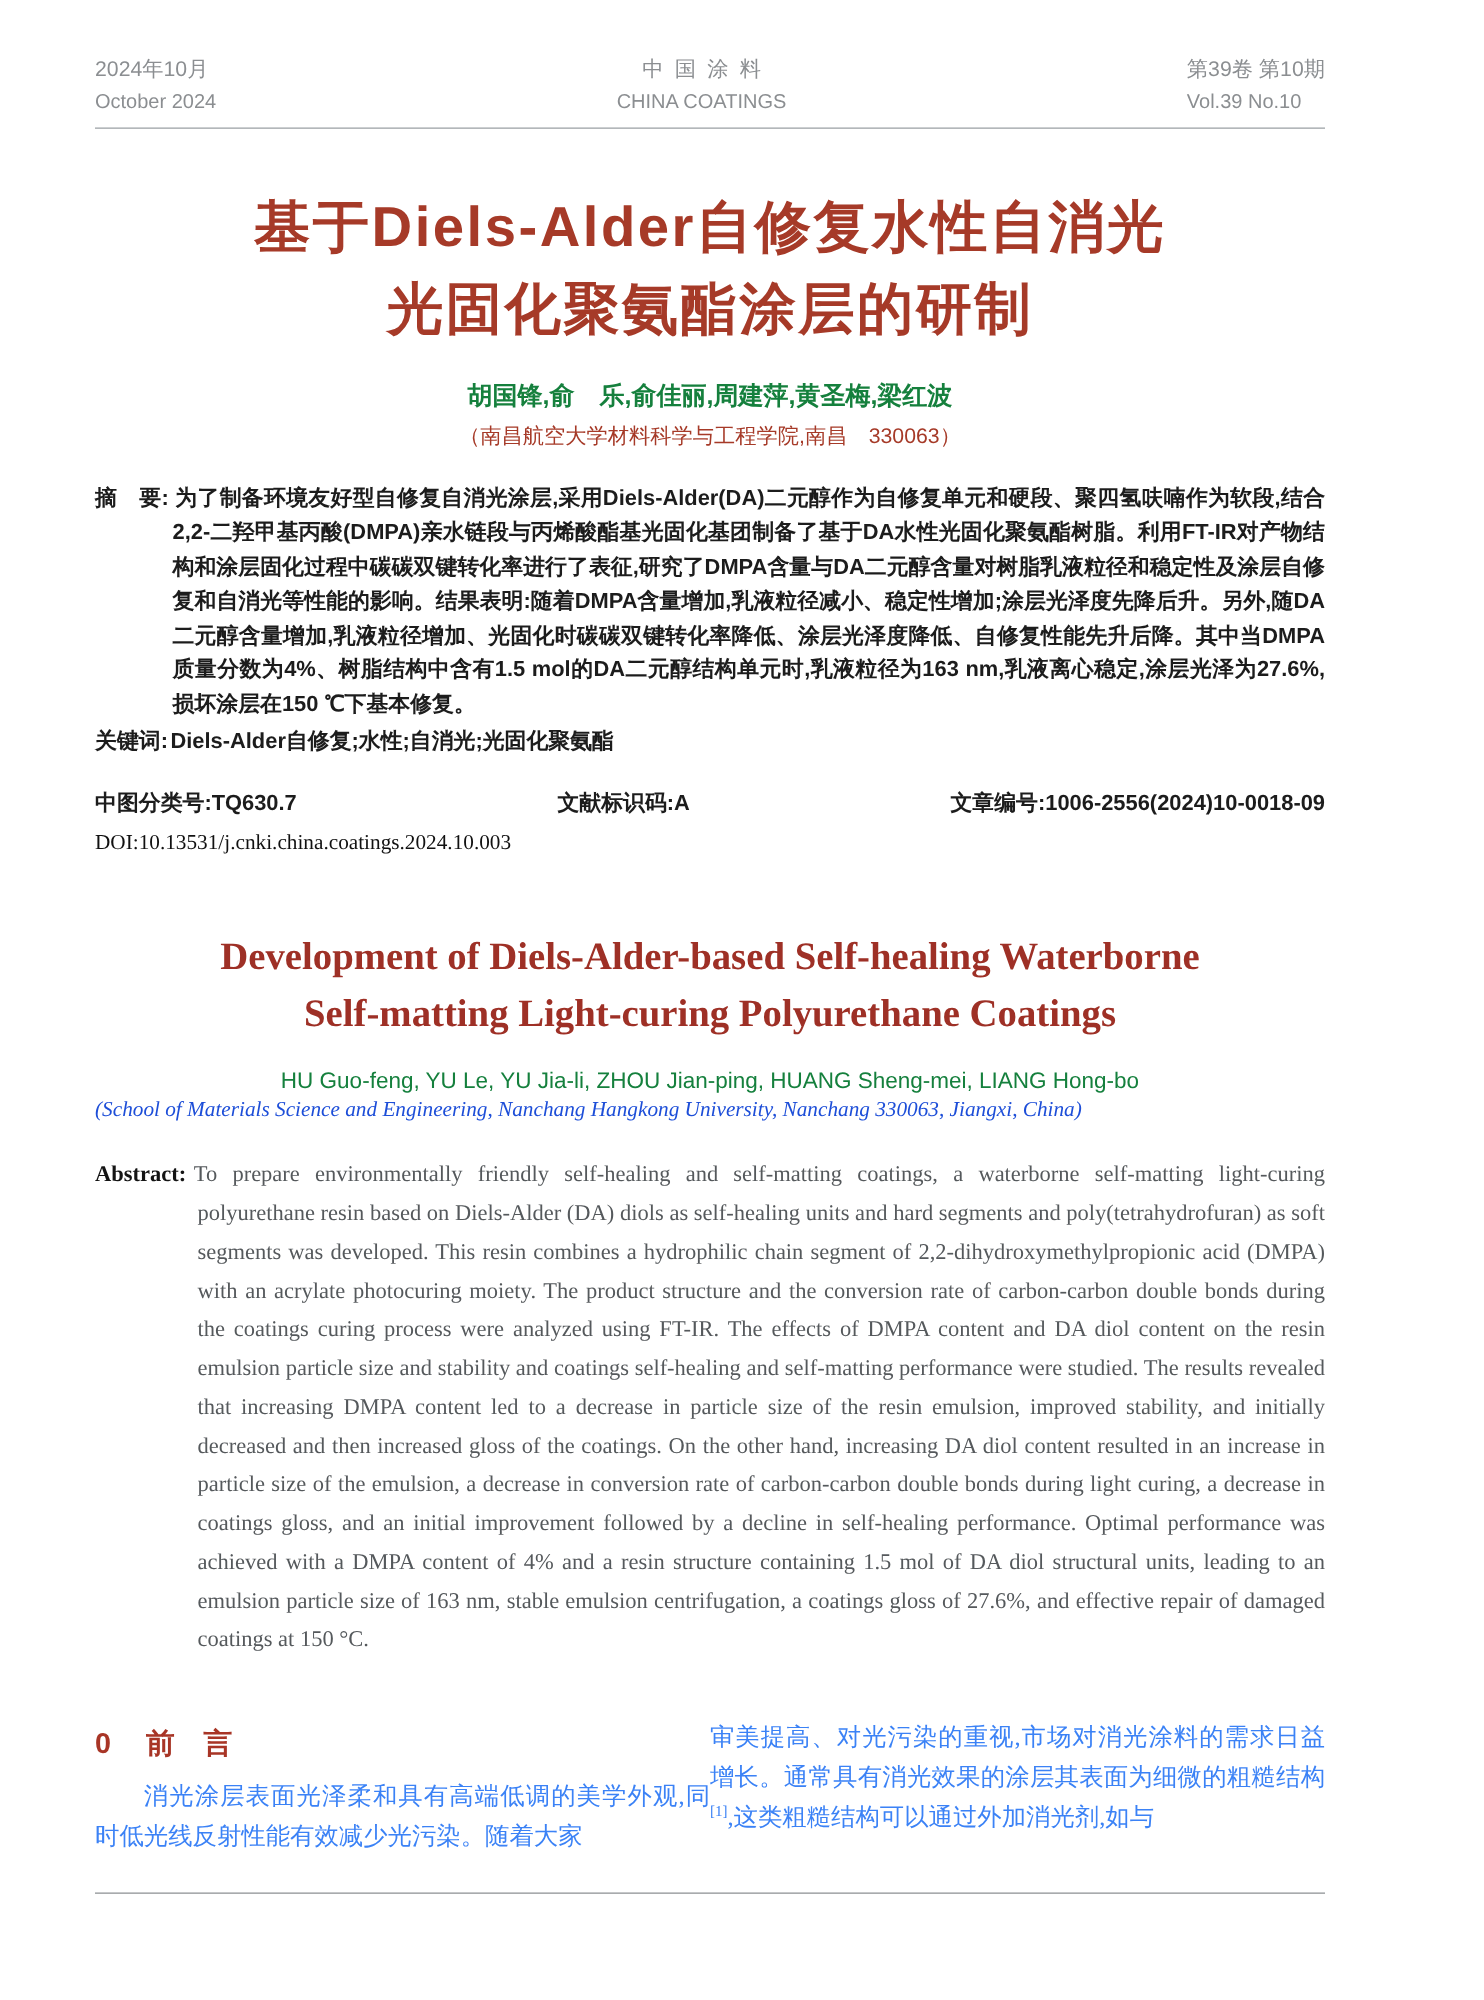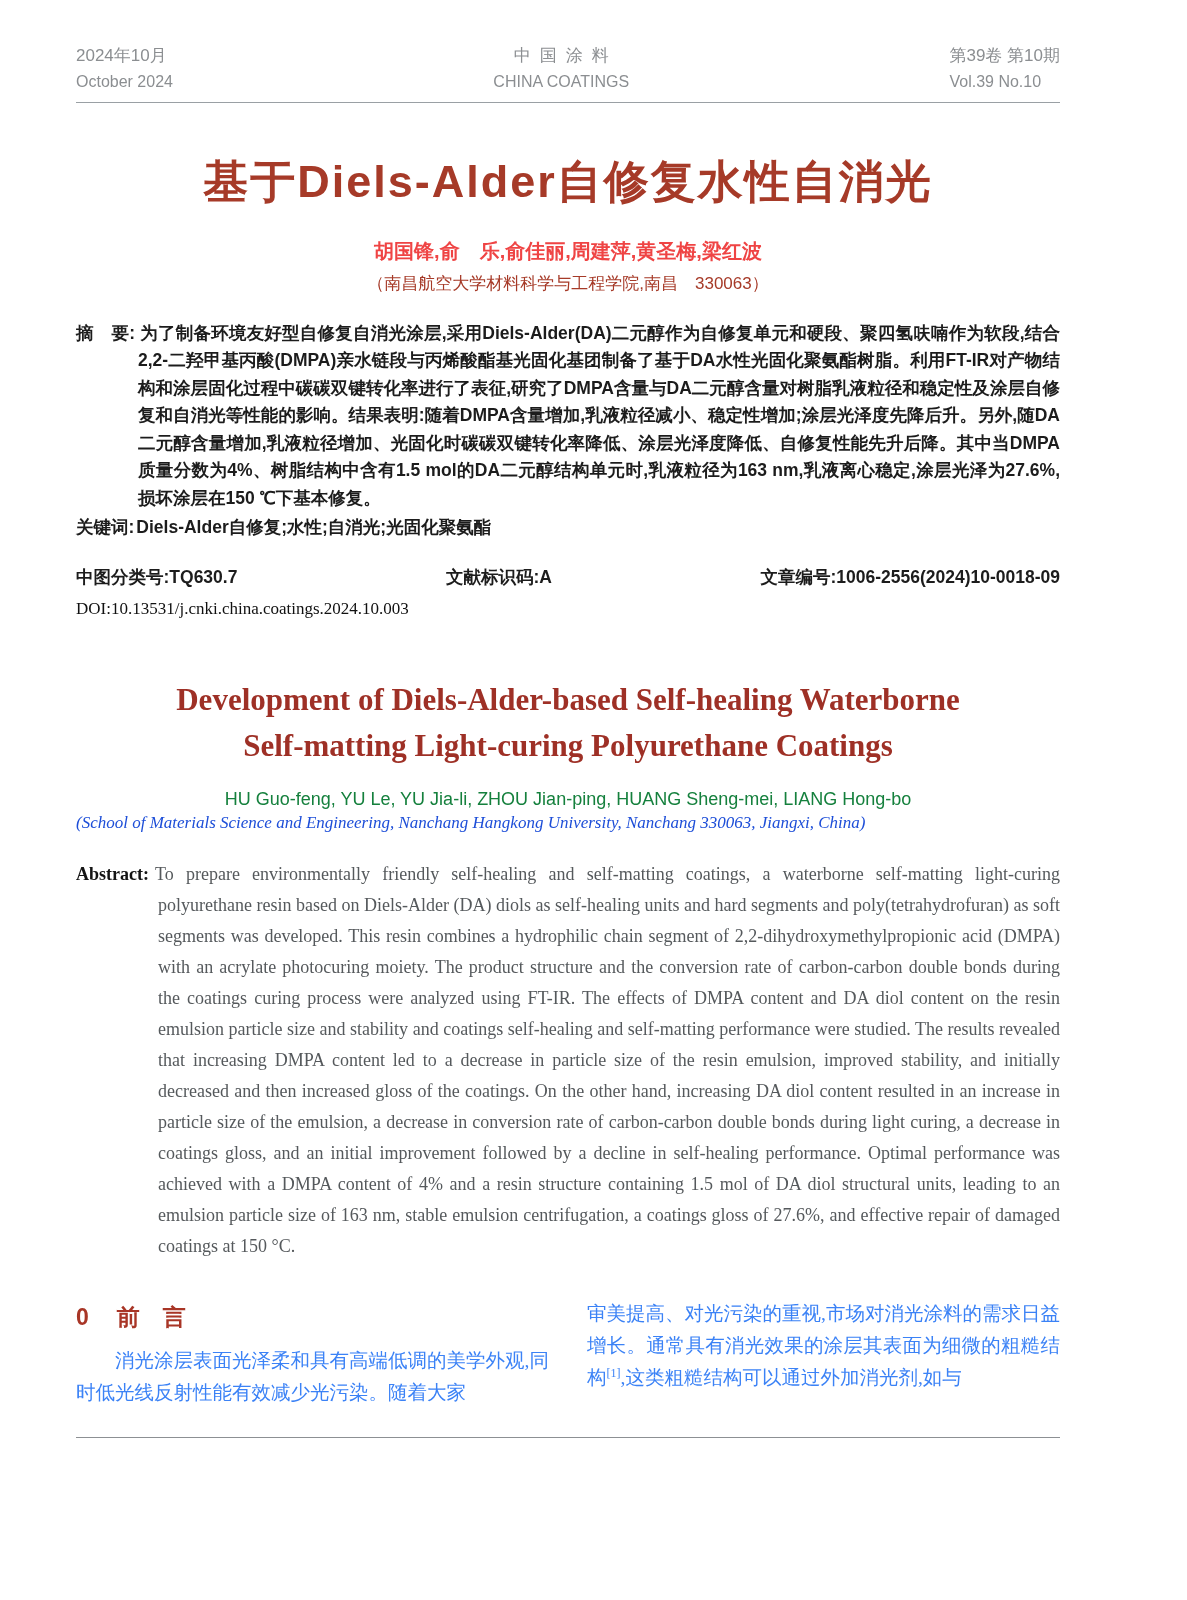--- a/index.html
+++ b/index.html
@@ -20,21 +20,21 @@
   .hcol.center { text-align:center; }
   .hcol.right { text-align:left; }
   .hdr-cn { font-size:17px; }
   .hdr-cn.spaced { letter-spacing:9px; margin-right:-9px; }
   .hdr-en { font-size:16px; }
   
   .cn-title {
     margin:46px 0 0; text-align:center; color:#a63a28;
     font-size:45px; font-weight:bold; line-height:65px; letter-spacing:2px;
   }
-  .cn-authors { margin-top:24px; text-align:center; color:#ef4444; font-size:20px; font-weight:bold; }
+  .cn-authors { margin-top:24px; text-align:center; color:#15803d; font-size:20px; font-weight:bold; }
   .cn-affiliation { margin-top:7px; text-align:center; color:#a63a28; font-size:17px; font-weight:500; }
   
   .cn-abstract {
     margin:25px 0 0; font-size:17.5px; line-height:27.5px; font-weight:600;
     text-align:justify; padding-left:62px; text-indent:-62px;
   }
   .cn-abstract .label { font-weight:700; padding-right:5px; }
   .cn-keywords { margin-top:3px; font-size:17.5px; font-weight:600; }
   .cn-keywords .label { font-weight:700; padding-right:2px; }
   .meta-row { display:flex; justify-content:space-between; margin-top:8px; font-size:17.5px; font-weight:600; }
@@ -50,21 +50,21 @@
   
   .en-abstract {
     margin:26px 0 0; font-family:"Liberation Serif", serif; color:#55595c;
     font-size:18px; line-height:31px; text-align:justify;
     padding-left:82px; text-indent:-82px;
   }
   .en-abstract .label { color:#141414; font-weight:bold; padding-right:6px; }
   .en-keywords { margin-top:7px; font-family:"Liberation Serif", serif; color:#55595c; font-size:17.5px; }
   .en-keywords .label { color:#141414; font-weight:bold; padding-right:4px; }
   
-  .columns { display:flex; gap:38px; margin-top:36px; }
+  .columns { display:flex; margin-top:48px; }
   .col { flex:1; min-width:0; }
   .section-heading { margin:4px 0 12px; color:#a83526; font-size:23px; font-weight:bold; }
   .section-heading .num { margin-right:28px; }
   .body-para {
     margin:0; font-family:"Liberation Serif", serif; font-size:19.5px;
     line-height:32px; text-align:justify; color:#3b82f6;
   }
   .body-para.first { text-indent:2em; }
   sup.cite { font-size:12px; line-height:0; }
   
@@ -88,20 +88,21 @@
       <div class="hdr-en">CHINA COATINGS</div>
     </div>
     <div class="hcol right">
       <div class="hdr-cn">第39卷 第10期</div>
       <div class="hdr-en">Vol.39  No.10</div>
     </div>
   </div>
 
   <h1 class="cn-title">
     <div>基于Diels-Alder自修复水性自消光</div>
+    <div>光固化聚氨酯涂层的研制</div>
   </h1>
 
   <div class="cn-authors">胡国锋,俞　乐,俞佳丽,周建萍,黄圣梅,梁红波</div>
   <div class="cn-affiliation">（南昌航空大学材料科学与工程学院,南昌　330063）</div>
 
   <p class="cn-abstract"><span class="label">摘　要:</span><span>为了制备环境友好型自修复自消光涂层,采用Diels-Alder(DA)二元醇作为自修复单元和硬段、聚四氢呋喃作为软段,结合2,2-二羟甲基丙酸(DMPA)亲水链段与丙烯酸酯基光固化基团制备了基于DA水性光固化聚氨酯树脂。利用FT-IR对产物结构和涂层固化过程中碳碳双键转化率进行了表征,研究了DMPA含量与DA二元醇含量对树脂乳液粒径和稳定性及涂层自修复和自消光等性能的影响。结果表明:随着DMPA含量增加,乳液粒径减小、稳定性增加;涂层光泽度先降后升。另外,随DA二元醇含量增加,乳液粒径增加、光固化时碳碳双键转化率降低、涂层光泽度降低、自修复性能先升后降。其中当DMPA质量分数为4%、树脂结构中含有1.5 mol的DA二元醇结构单元时,乳液粒径为163 nm,乳液离心稳定,涂层光泽为27.6%,损坏涂层在150 ℃下基本修复。</span></p>
 
   <p class="cn-keywords"><span class="label">关键词:</span><span>Diels-Alder自修复;水性;自消光;光固化聚氨酯</span></p>
 
   <div class="meta-row">

